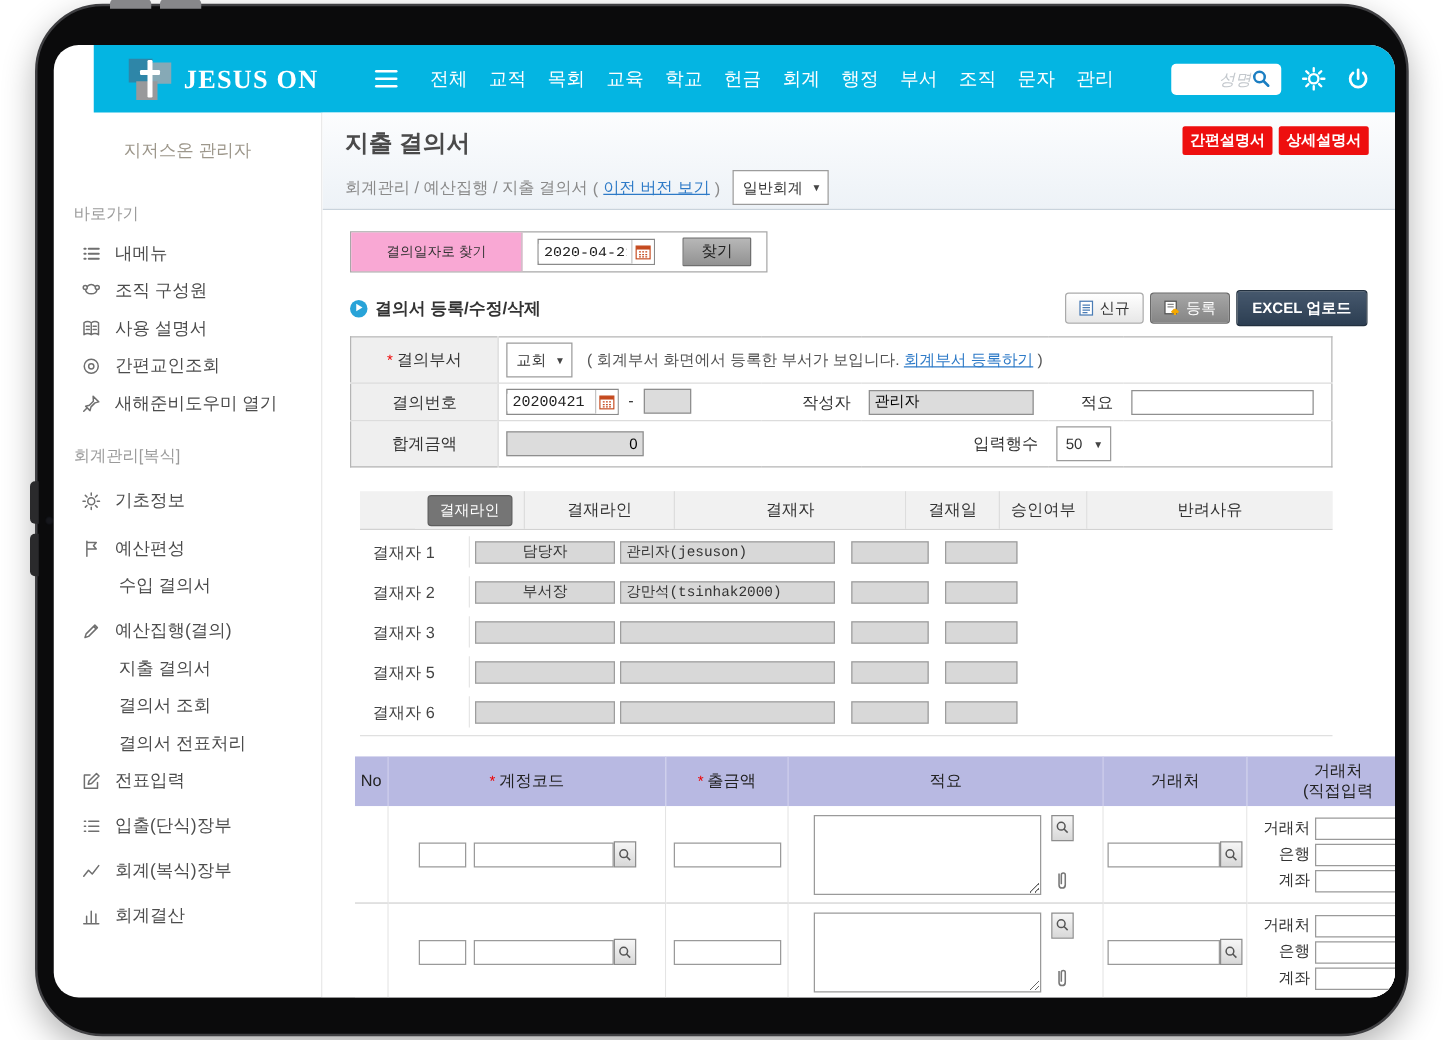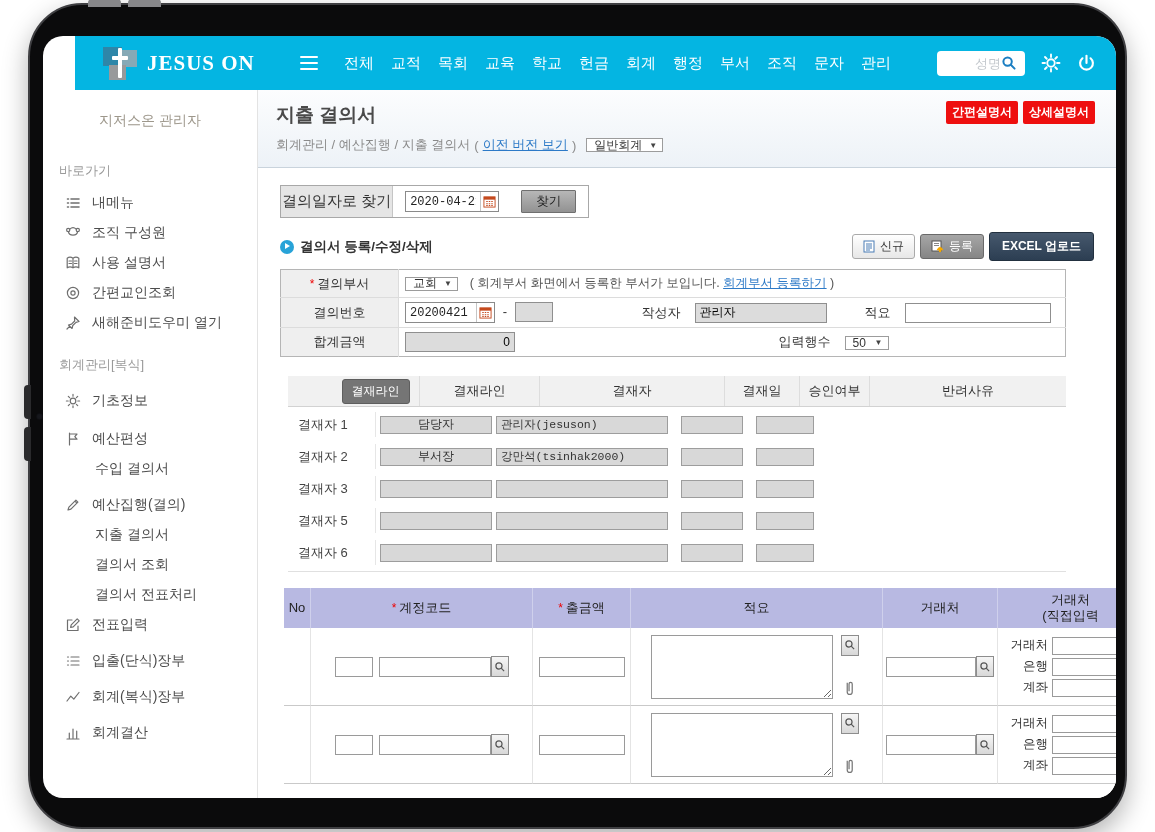--- a/index.html
+++ b/index.html
@@ -29,48 +29,48 @@
   .logo-ico .sqC { position:absolute; left:6px; bottom:0; width:17px; height:15px; background:#98999b; }
   .logo-ico .crossV { position:absolute; left:15px; top:2px; width:4px; height:30px; background:#fff; border-radius:1px; }
   .logo-ico .crossH { position:absolute; left:9px; top:10px; width:16px; height:4px; background:#fff; border-radius:1px; }
   .brand { color:#fff; font-family:"Liberation Serif",serif; font-weight:bold; font-size:21px; letter-spacing:1px; }
   .burger { width:18px; margin:0 26px 0 10px; cursor:pointer; }
   .burger div { height:2.5px; background:#fff; margin:3.5px 0; border-radius:1px; }
   .top-nav { display:flex; gap:17px; }
   .top-nav span { color:#fff; font-size:15px; cursor:pointer; white-space:nowrap; }
   .hdr-right { margin-left:auto; display:flex; align-items:center; gap:16px; }
   .hdr-search { width:88px; height:25px; background:#fff; border-radius:4px; display:flex; align-items:center; padding:0 5px 0 6px; }
-  .hdr-search input { border:0; outline:0; width:58px; font-size:13px; color:#555; text-align:right; background:transparent; }
+  .hdr-search input { border:0; outline:0; width:58px; font-size:13px; color:#555; text-align:right; background:transparent;font-style:italic; }
   .hdr-search input::placeholder { color:#c2c7cc; }
 
   
   .bodyrow { flex:1; display:flex; overflow:hidden; }
   .sidebar { width:215px; flex:0 0 215px; border-right:1px solid #e3e3e3; padding-top:22px; overflow:hidden; }
   .admin-name { text-align:center; color:#9d978b; font-size:14px; margin-bottom:26px; }
   .side-sec { color:#9a9a9a; font-size:13px; padding:6px 0 8px 16px; }
   .side-item { display:flex; align-items:center; gap:11px; padding:6px 0 6px 22px; font-size:14px; color:#4c4c4c; cursor:pointer; }
   .side-item.sub { padding-left:52px; }
   .side-item .si { width:16px; height:16px; display:inline-flex; }
   .side-item svg { stroke:#6f6f6f; fill:none; stroke-width:1.2; stroke-linecap:round; stroke-linejoin:round; }
 
   
   .main { flex:1; position:relative; overflow:hidden; background:#fff; }
   .title-blk { height:78px; background:linear-gradient(#fcfdfe,#edf2f7); border-bottom:1px solid #c9d3dc; position:relative; padding:12px 18px 0 18px; }
   .pg-title { font-size:19px; font-weight:bold; color:#4a4a4a; }
   .crumb { margin-top:8px; font-size:13px; color:#8a8a8a; display:flex; align-items:center; gap:4px; }
   .crumb a { color:#2d7ac7; text-decoration:underline; cursor:pointer; }
   .fake-sel { position:relative; display:inline-flex; align-items:center; border:1px solid #9c9c9c; background:#fff;
-    font-size:12px; color:#333; padding:2px 20px 2px 7px; height:14px; cursor:pointer; margin-left:6px; }
+    font-size:12px; color:#333; padding:2px 20px 2px 7px; height:28px; cursor:pointer; margin-left:6px; }
   .fake-sel:after { content:"▼"; position:absolute; right:5px; font-size:8px; color:#444; }
   .man-btns { position:absolute; right:21px; top:11px; display:flex; gap:5px; }
   .man-btn { background:#ee0f0f; color:#fff; font-size:12px; font-weight:bold; padding:3px 6px; border:0; border-radius:2px; cursor:pointer; }
 
   
   .search-bar { margin:17px 0 0 22px; display:inline-flex; border:1px solid #a8a8a8; background:#fff; align-items:stretch; }
-  .search-lbl { background:#e5e5e5; border-right:1px solid #c5c5c5; font-size:15px; color:#333; padding:6px 1px; display:flex; align-items:center; }
+  .search-lbl { background:#f9a8d4; border-right:1px solid #c5c5c5; font-size:11px; color:#333; padding:6px 28px; display:flex; align-items:center; }
   .search-body { display:flex; align-items:center; padding:4px 12px; gap:4px; }
   .date-wrap { display:flex; align-items:center; border:1px solid #8a8a8a; height:21px; }
   .date-wrap input { width:74px; border:0; outline:0; font-size:12px; padding:0 4px; color:#222; font-family:"Liberation Mono",monospace; }
   .cal-btn { width:18px; height:100%; border-left:1px solid #c5c5c5; display:flex; align-items:center; justify-content:center; background:#fff; cursor:pointer; }
   .find-btn { margin-left:18px; background:linear-gradient(#b7b7b7,#929292); border:1px solid #6f6f6f; color:#222;
     font-size:12.5px; padding:2px 14px; cursor:pointer; border-radius:1px; }
 
   
   .sec-row { margin:14px 22px 0 22px; display:flex; align-items:center; }
   .bullet { width:14px; height:14px; border-radius:50%; background:#28a3d8; position:relative; margin-right:6px; }

